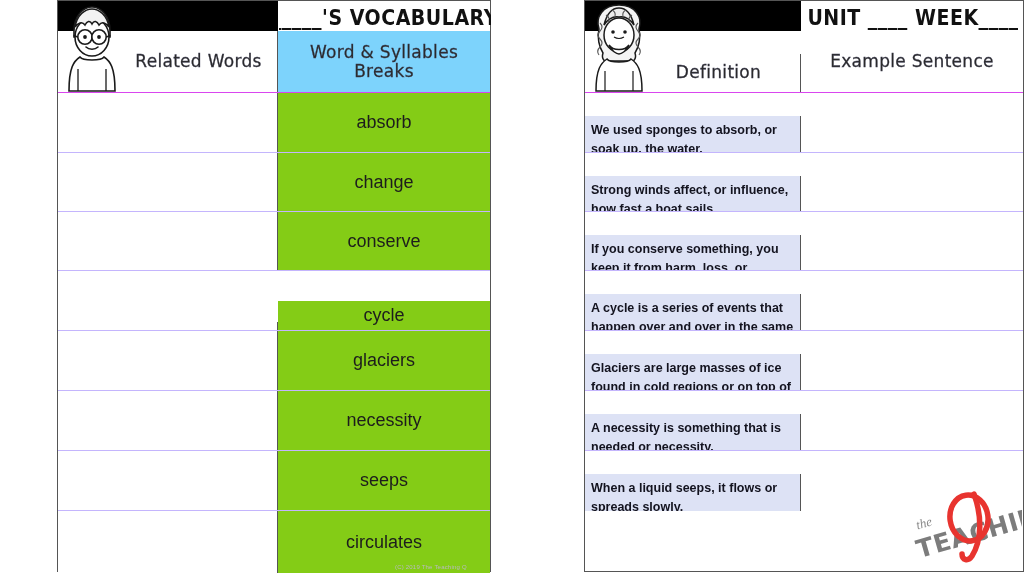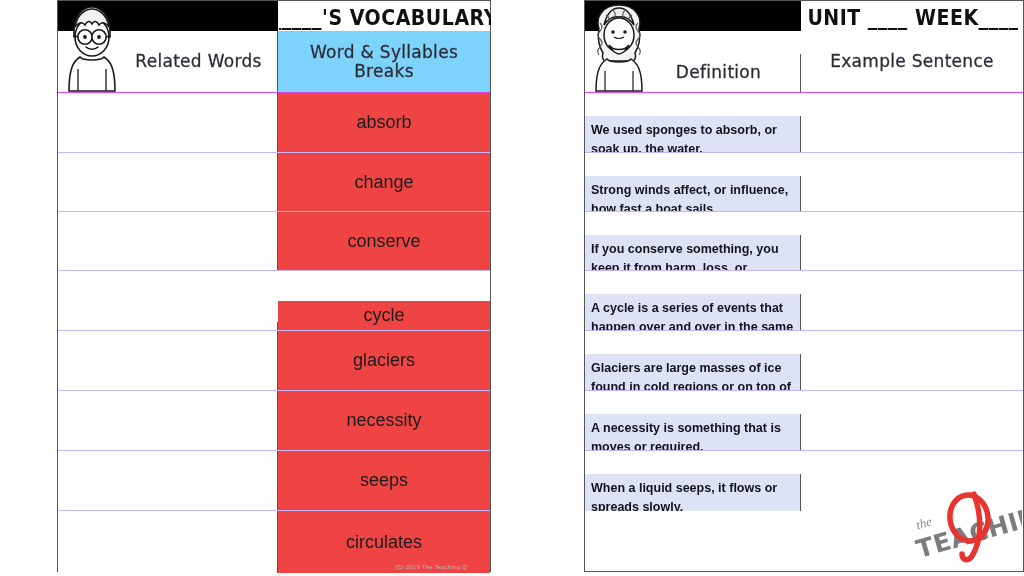--- a/index.html
+++ b/index.html
@@ -89,21 +89,21 @@
   }
   .row {
     display: flex; width: 100%;
     border-bottom: 1px solid #c4b5fd;
   }
   .row:last-child { border-bottom: none; }
   .cell { padding: 4px 6px; overflow: hidden; }
 
   
   .c-related  { width: 220px; border-right: 1px solid #555; background: #fff; }
-  .c-word     { width: 212px; background: #ef4444;
+  .c-word     { width: 212px; background: #84cc16;
                 display: flex; align-items: center; justify-content: center; }
   .word-text {
     font-family: "Liberation Sans", sans-serif;
     font-size: 18px; color: #1d1d1d;
   }
 
   
   .c-def  { width: 216px; border-right: 1px solid #555; background: #dde2f5; margin-top: 23px; }
   .c-sent { width: 222px; background: #fff; }
   .def-text {
@@ -300,21 +300,21 @@
 
       <div class="row" style="height:60px;">
         <div class="cell c-def">
           <span class="def-text">Glaciers are large masses of ice found in cold regions or on top of high mountains.</span>
         </div>
         <div class="cell c-sent"></div>
       </div>
 
       <div class="row" style="height:60px;">
         <div class="cell c-def">
-          <span class="def-text">A necessity is something that is moves or required.</span>
+          <span class="def-text">A necessity is something that is needed or necessity.</span>
         </div>
         <div class="cell c-sent"></div>
       </div>
 
       <div class="row" style="height:60px;justify-content:space-between;">
         <div class="cell c-def">
           <span class="def-text">When a liquid seeps, it flows or spreads slowly.</span>
         </div>
         <div class="cell c-sent"></div>
       </div>

